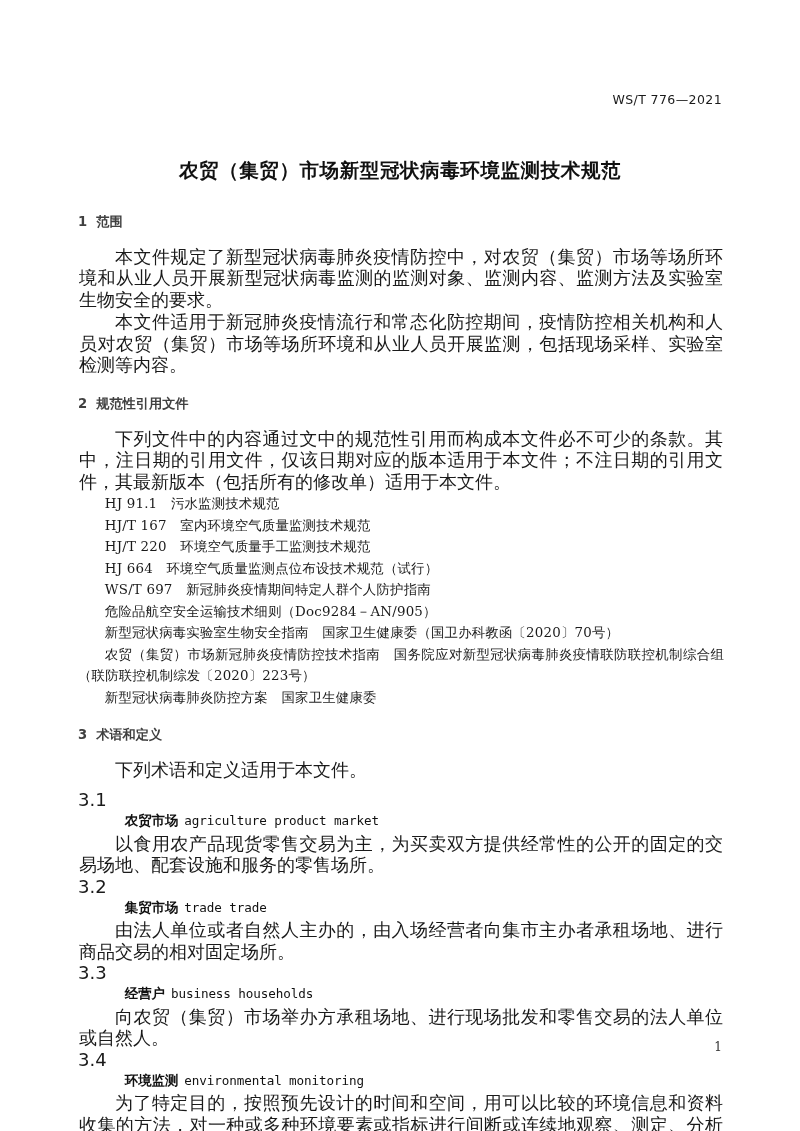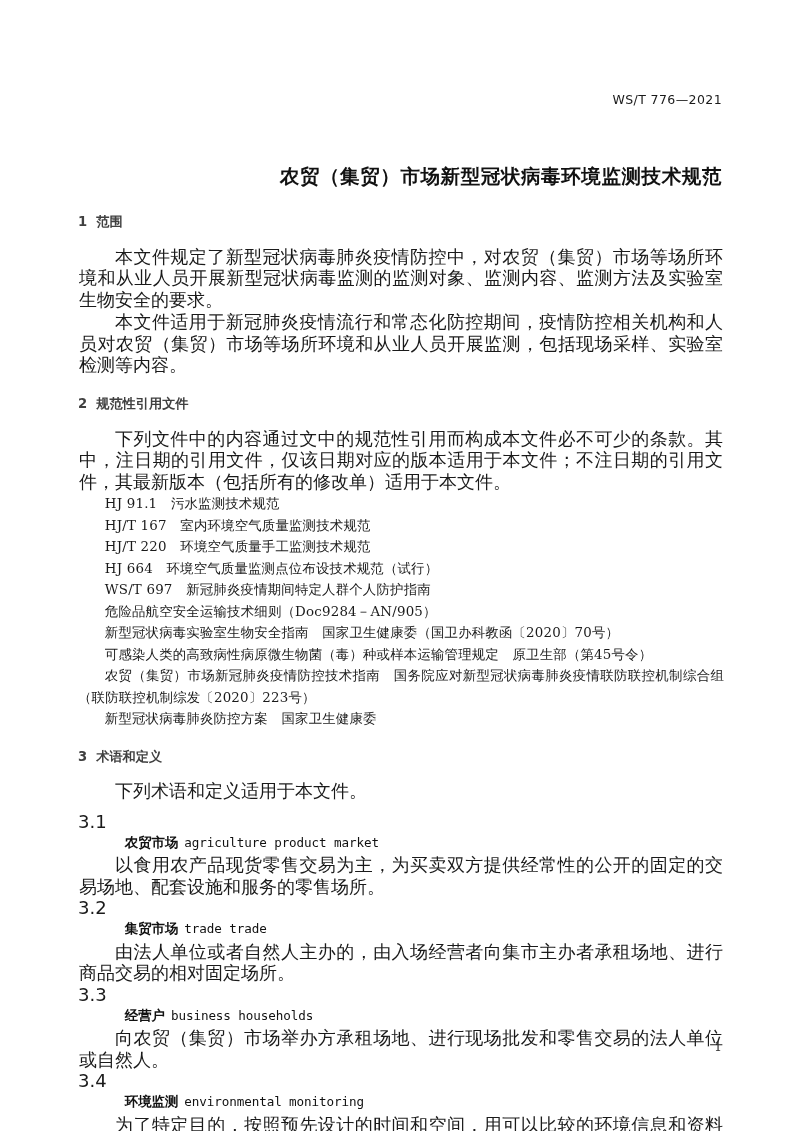--- a/index.html
+++ b/index.html
@@ -33,23 +33,23 @@
     font-family: "DejaVu Sans", "Liberation Sans", sans-serif;
     font-size: 12.5px;
     letter-spacing: 0.4px;
     color: #1a1a1a;
   }
 
   
   .doc-title {
     position: absolute;
     left: 78px;
-    top: 150px;
+    top: 144px;
     width: 644px;
-    text-align: right;
+    text-align: center;
     font-family: "DejaVu Sans", "Liberation Sans", sans-serif;
     font-weight: bold;
     font-size: 19.5px;
     letter-spacing: 0.6px;
     color: #111111;
   }
 
   
   .content {
     position: absolute;
@@ -175,21 +175,20 @@
     <p class="para">下列文件中的内容通过文中的规范性引用而构成本文件必不可少的条款。其中，注日期的引用文件，仅该日期对应的版本适用于本文件；不注日期的引用文件，其最新版本（包括所有的修改单）适用于本文件。</p>
 
     <ul class="ref-list">
       <li class="ref-code">HJ 91.1　污水监测技术规范</li>
       <li class="ref-code">HJ/T 167　室内环境空气质量监测技术规范</li>
       <li class="ref-code">HJ/T 220　环境空气质量手工监测技术规范</li>
       <li class="ref-code">HJ 664　环境空气质量监测点位布设技术规范（试行）</li>
       <li class="ref-code">WS/T 697　新冠肺炎疫情期间特定人群个人防护指南</li>
       <li class="ref-code">危险品航空安全运输技术细则（Doc9284－AN/905）</li>
       <li class="ref-code">新型冠状病毒实验室生物安全指南　国家卫生健康委（国卫办科教函〔2020〕70号）</li>
-      <li class="ref-code">可感染人类的高致病性病原微生物菌（毒）种或样本运输管理规定　原卫生部（第45号令）</li>
       <li class="ref-code">农贸（集贸）市场新冠肺炎疫情防控技术指南　国务院应对新型冠状病毒肺炎疫情联防联控机制综合组（联防联控机制综发〔2020〕223号）</li>
       <li class="ref-code">新型冠状病毒肺炎防控方案　国家卫生健康委</li>
     </ul>
 
     <div class="sp-before-heading"></div>
 
     <div class="sec-heading">
       <span class="num">3</span><span>术语和定义</span>
     </div>
     <div class="sp-after-heading"></div>

